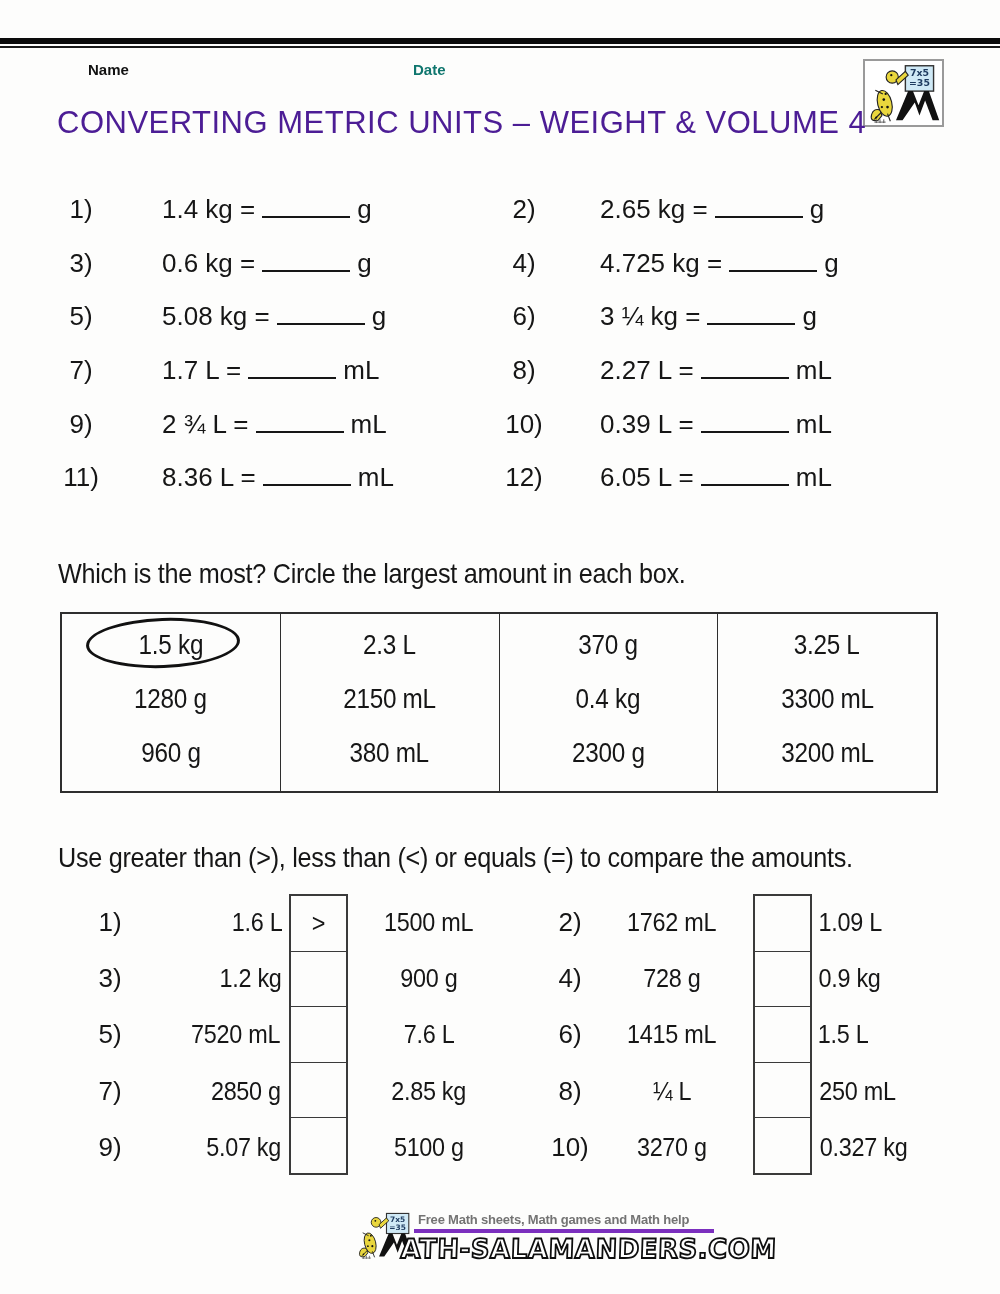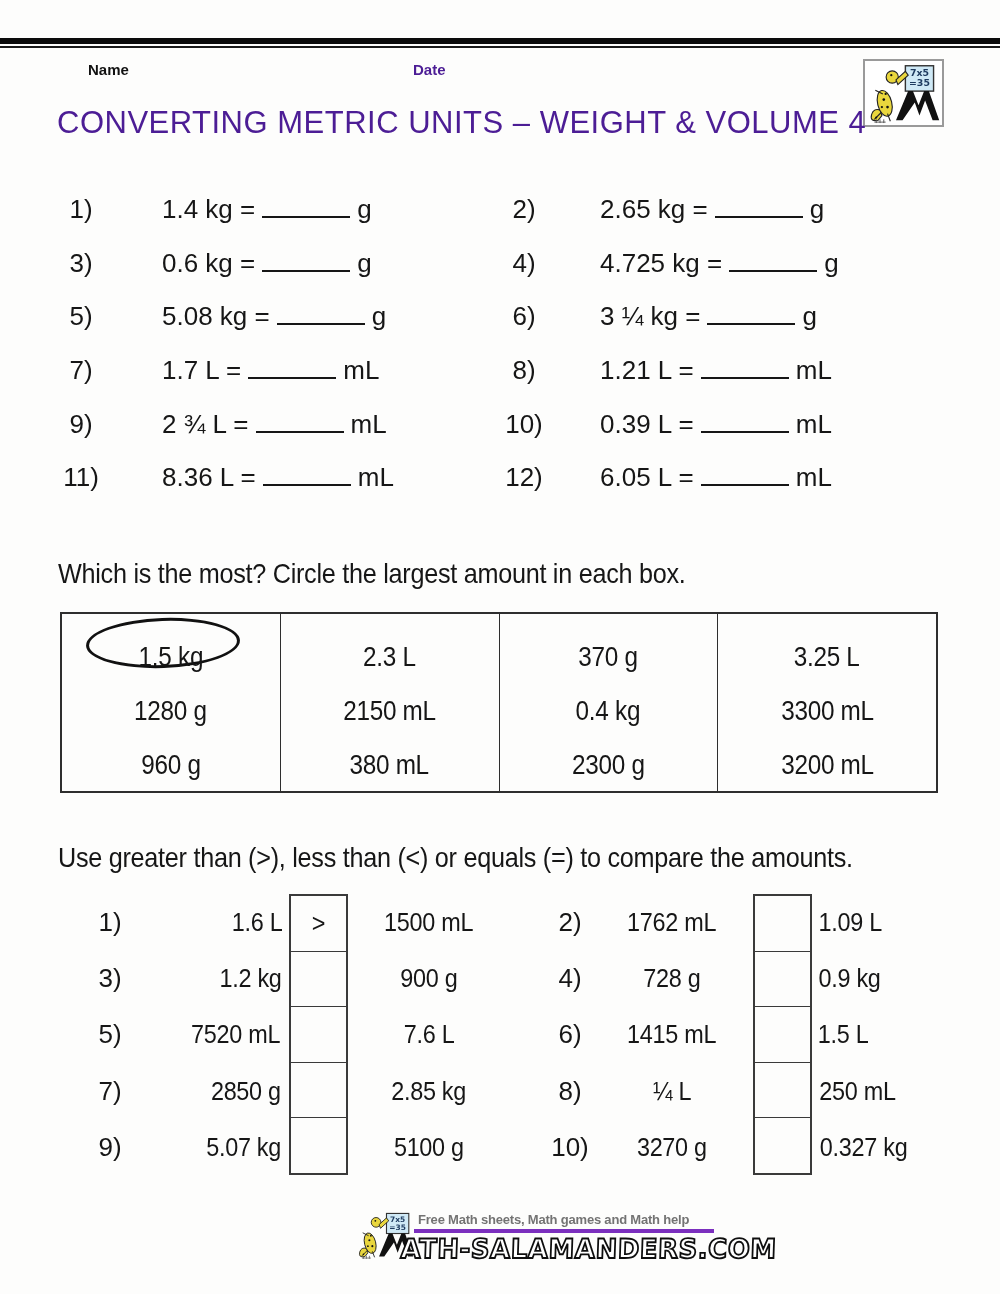--- a/index.html
+++ b/index.html
@@ -6,21 +6,21 @@
   html,body { background:#ffffff; }
   body { width:1000px; height:1294px; font-family:"Liberation Sans", sans-serif; color:#161616; position:relative; overflow:hidden; }
 
   .page { position:absolute; inset:0; background:#fdfdfc; }
 
   
   .bar-thick { position:absolute; top:38px; left:0; width:100%; height:6px; background:#0b0b0b; }
   .bar-thin  { position:absolute; top:46px; left:0; width:100%; height:2px; background:#1a1a1a; }
 
   .name-label { position:absolute; left:60px; top:61px; font-size:15px; font-weight:600; color:#111;margin-left:28px; }
-  .date-label { position:absolute; left:413px; top:61px; font-size:15px; font-weight:600; color:#4c1d95; }
+  .date-label { position:absolute; left:413px; top:61px; font-size:15px; font-weight:600; color:#0f766e; }
 
   .logo-frame { position:absolute; left:863px; top:59px; width:81px; height:68px; border:2px solid #9a9a9a; background:#fff; padding:1px; }
   .logo-frame svg { width:100%; height:100%; display:block; }
 
   .page-title { position:absolute; left:57px; top:105px; font-family:Liberation Sans, sans-serif; font-size:31px; letter-spacing:0.5px; color:#4c1d95; white-space:nowrap; }
 
   
   .conv { position:absolute; left:0; top:183px; width:1000px; }
   .prow { position:relative; height:53.7px; line-height:53.7px; font-size:26px; }
   .prow .n1 { position:absolute; left:55px;  width:52px; text-align:center; }
@@ -30,21 +30,21 @@
   .blank { display:inline-block; width:88px; height:0.95em; border-bottom:2px solid #161616; margin:0 7px; }
 
   
   .cv { display:inline-block; transform:scaleX(0.9); letter-spacing:-0.3px; white-space:nowrap; }
   .sec-heading { position:absolute; left:58px; font-size:28px; color:#161616; transform:scaleX(0.9); transform-origin:left center; letter-spacing:-0.3px; white-space:nowrap; }
   .heading-circle { top:558px; }
   .heading-compare { top:842px; }
 
   
   .amounts-table { position:absolute; left:60px; top:612px; width:878px; height:181px; border:2px solid #2e2e2e; display:flex; background:#fdfdfc; }
-  .tcol { flex:1; border-left:1px solid #2e2e2e; padding-top:16px; position:relative; }
+  .tcol { flex:1; border-left:1px solid #2e2e2e; padding-top:4px; position:relative; }
   .tcol:first-child { border-left:none; }
   .tline { height:54px; line-height:54px; text-align:center; font-size:27px; }
   .oval { position:absolute; left:24px; top:4px; width:154px; height:50px; border:3px solid #111; border-radius:50%; transform:rotate(-2deg); }
 
   
   .comp { position:absolute; left:0; top:894px; width:1000px; }
   .crow { position:relative; height:56.2px; line-height:56.2px; font-size:26px; }
   .crow .cn1 { position:absolute; left:84px;  width:52px;  text-align:center; }
   .crow .ca1 { position:absolute; left:135px; width:150px; text-align:right; }
   .crow .cb1 { position:absolute; left:352px; width:154px; text-align:center; }
@@ -124,21 +124,21 @@
     <div class="prow">
       <span class="n1">5)</span>
       <span class="p1"><span>5.08 kg =</span><span class="blank"></span><span>g</span></span>
       <span class="n2">6)</span>
       <span class="p2"><span>3 ¼ kg =</span><span class="blank"></span><span>g</span></span>
     </div>
     <div class="prow">
       <span class="n1">7)</span>
       <span class="p1"><span>1.7 L =</span><span class="blank"></span><span>mL</span></span>
       <span class="n2">8)</span>
-      <span class="p2"><span>1.21 L =</span><span class="blank"></span><span>mL</span></span>
+      <span class="p2"><span>2.27 L =</span><span class="blank"></span><span>mL</span></span>
     </div>
     <div class="prow">
       <span class="n1">9)</span>
       <span class="p1"><span>2 ¾ L =</span><span class="blank"></span><span>mL</span></span>
       <span class="n2">10)</span>
       <span class="p2"><span>0.39 L =</span><span class="blank"></span><span>mL</span></span>
     </div>
     <div class="prow">
       <span class="n1">11)</span>
       <span class="p1"><span>8.36 L =</span><span class="blank"></span><span>mL</span></span>

